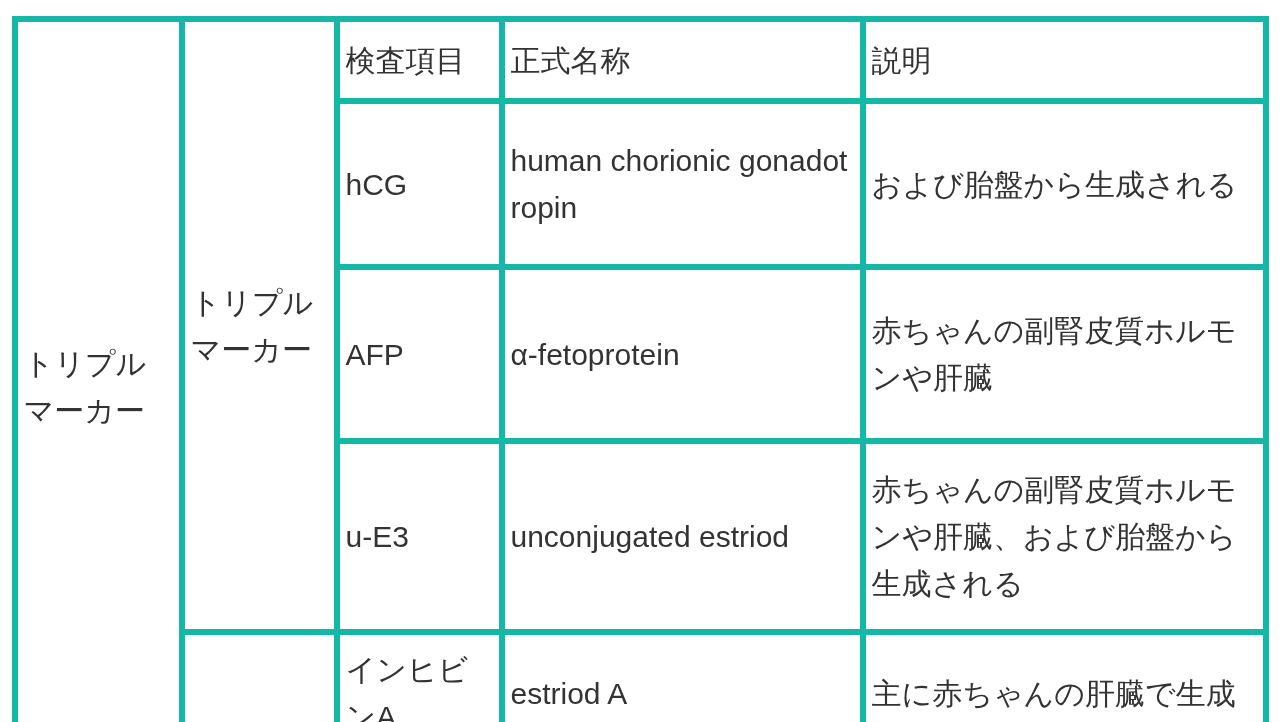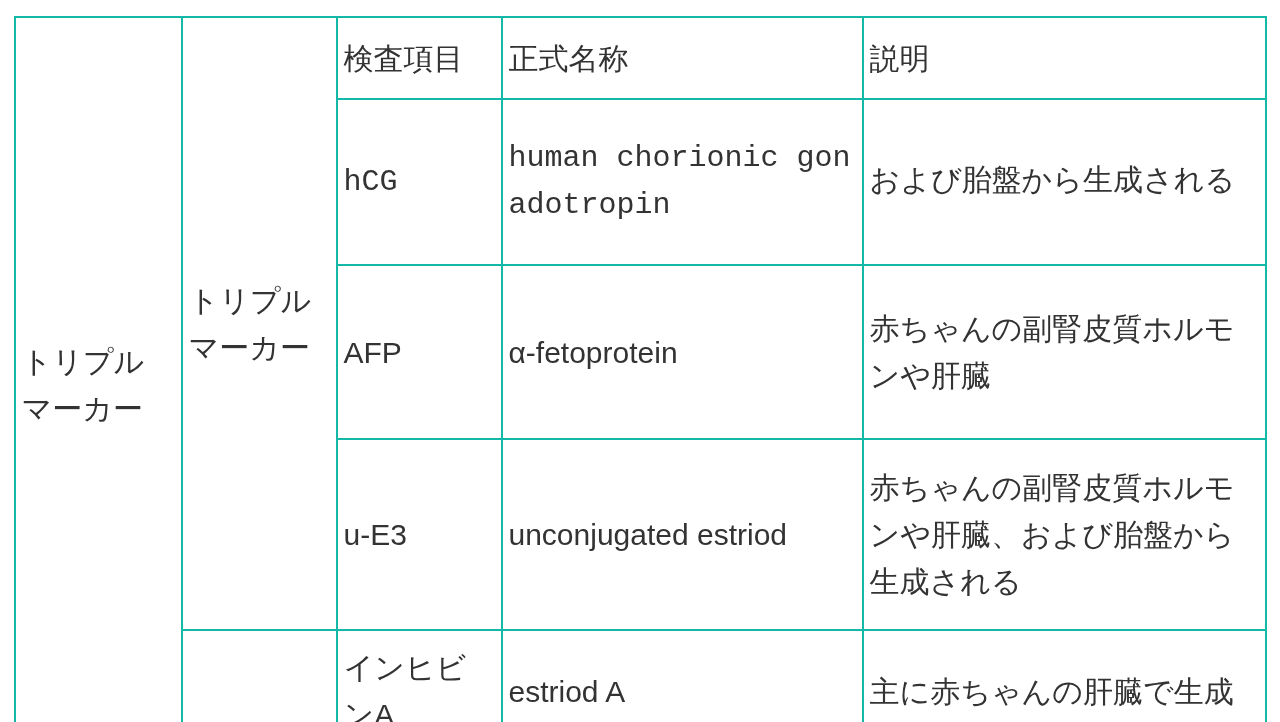--- a/index.html
+++ b/index.html
@@ -16,35 +16,35 @@
     overflow: hidden;
   }
   table.marker-table {
     border-collapse: collapse;
     table-layout: fixed;
     width: 1251px;
     margin: 16px auto 0 auto;
     background: #ffffff;
   }
   table.marker-table td {
-    border: 2px solid #14b8a6;
+    border: 6px solid #14b8a6;
     padding: 10px 6px;
     vertical-align: middle;
     font-size: 30px;
     line-height: 47px;
     color: #333333;
     background: #ffffff;
     text-align: left;
     overflow-wrap: break-word;
   }
   table.marker-table td.en {
     word-break: break-all;
   }
   tr.row-header   { height: 82px;  }
-  tr.row-hcg      { height: 166px; font-family: Liberation Mono, monospace; }
+  tr.row-hcg      { height: 166px; }
   tr.row-afp      { height: 174px; }
   tr.row-ue3      { height: 191px; }
   tr.row-inhibin  { height: 122px; }
 </style>
 </head>
 <body>
 
 <div class="page">
   <table class="marker-table">
     <colgroup>

